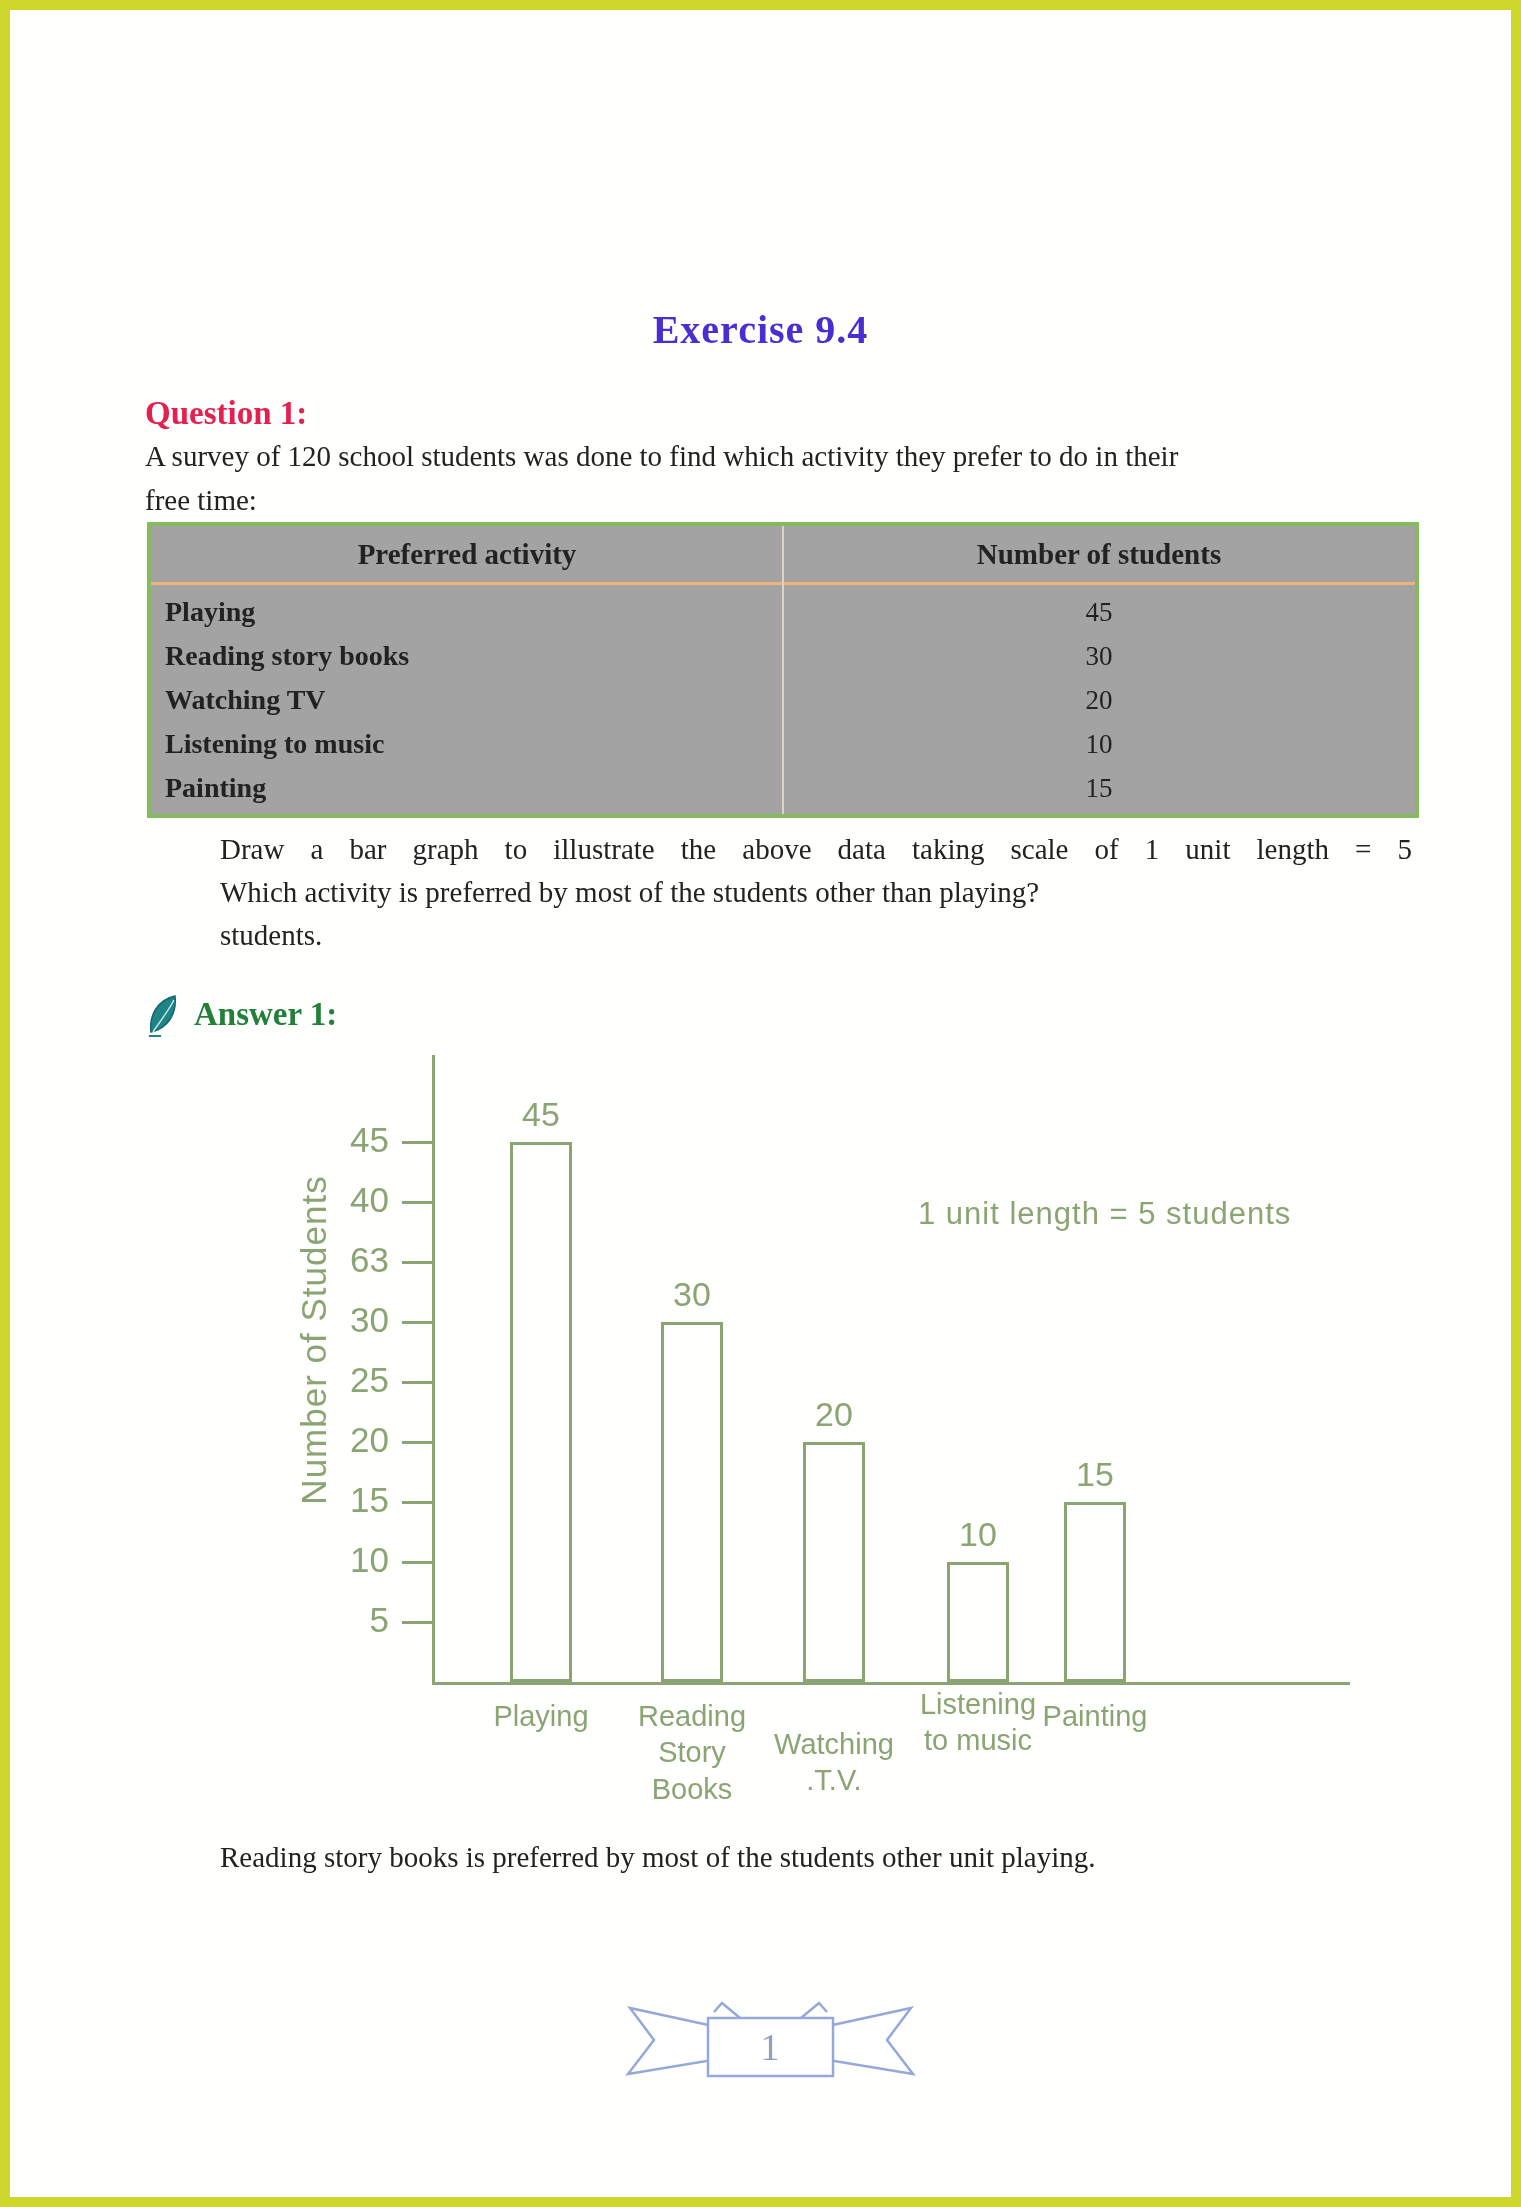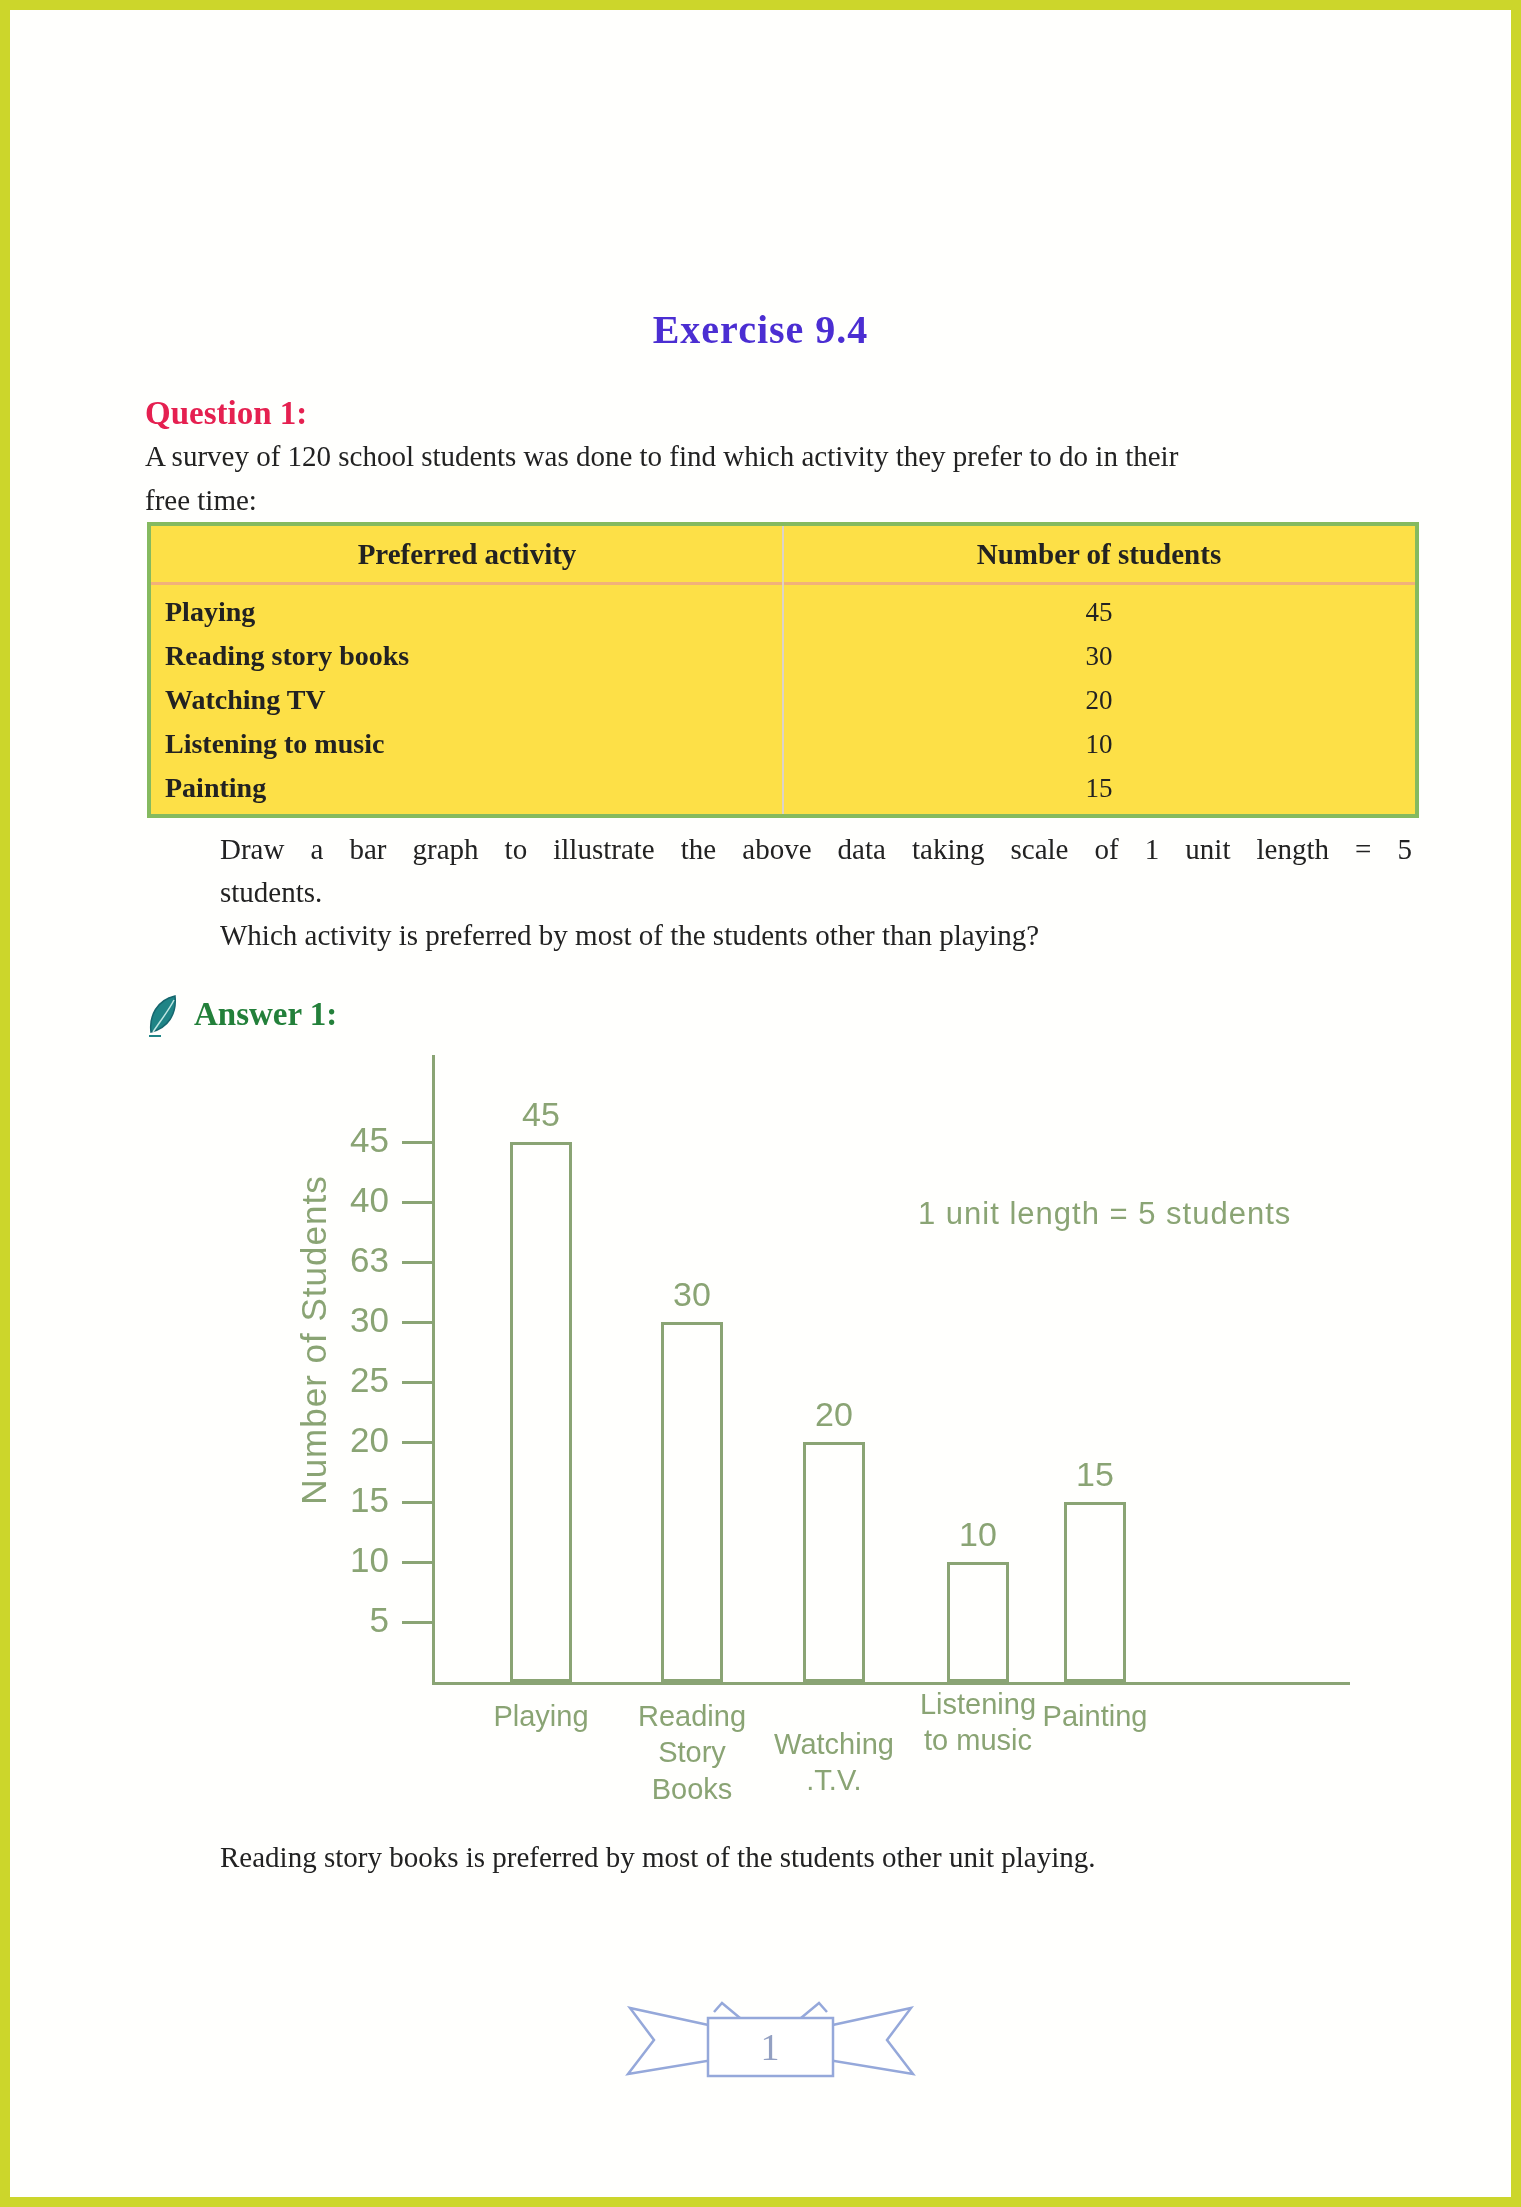--- a/index.html
+++ b/index.html
@@ -28,21 +28,21 @@
   .qhead{
     position:absolute;left:135px;top:385px;font-size:33px;font-weight:bold;
     color:var(--question);
   }
   .qtext{
     position:absolute;left:135px;top:424px;width:1280px;font-size:29px;
     line-height:44px;white-space:pre-line;
   }
   .qtable{
     position:absolute;left:137px;top:512px;width:1272px;height:296px;
-    border:4px solid var(--table-border);box-sizing:border-box;background:#fde047;
+    border:4px solid var(--table-border);box-sizing:border-box;background:#a3a3a3;
   }
   .thead{display:flex;height:56px;align-items:center;border-bottom:3px solid var(--header-divider);}
   .th{width:50%;text-align:center;font-weight:bold;font-size:29px;}
   .tbody{padding-top:5px;}
   .tr{display:flex;height:44px;align-items:center;}
   .td-a{width:50%;padding-left:14px;font-weight:bold;font-size:28px;box-sizing:border-box;}
   .td-n{width:50%;text-align:center;font-size:27px;}
   .vdiv{position:absolute;left:calc(50% - 1px);top:0;bottom:0;width:2px;background:#ddd3c6;}
   .instr{position:absolute;left:210px;top:818px;width:1192px;font-size:29px;color:var(--text);}
   .instr div{line-height:43px;}
@@ -102,22 +102,22 @@
         <div class="tr">
           <div class="td-a">Painting</div>
           <div class="td-n">15</div>
         </div>
       </div>
     <div class="vdiv"></div>
   </div>
 
   <div class="instr">
     <div class="j">Draw a bar graph to illustrate the above data taking scale of 1 unit length = 5</div>
+    <div>Which activity is preferred by most of the students other than playing?</div>
     <div>students.</div>
-    <div>Which activity is preferred by most of the students other than playing?</div>
   </div>
 
   <svg class="leaf" width="46" height="52" viewBox="0 0 46 52">
     <path d="M34,4 C16,8 8,24 10,40 C27,36 36,22 34,4 Z" fill="#1f8486" stroke="#16666e" stroke-width="1.5"></path>
     <path d="M12,40 C20,28 28,18 33,8" fill="none" stroke="#bfe6e2" stroke-width="1.5"></path>
     <path d="M8,44 L20,44" stroke="#1f8486" stroke-width="2"></path>
   </svg>
 
   <div class="ahead">Answer 1:</div>
 

